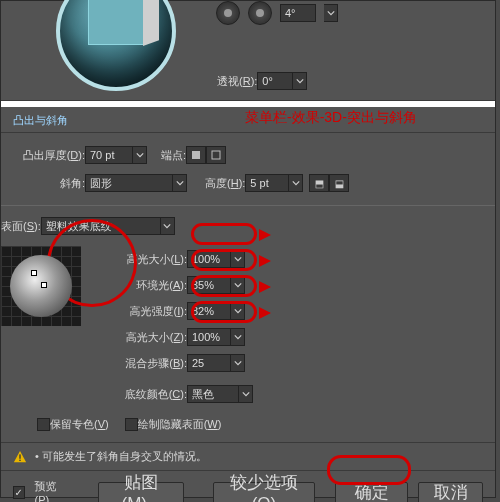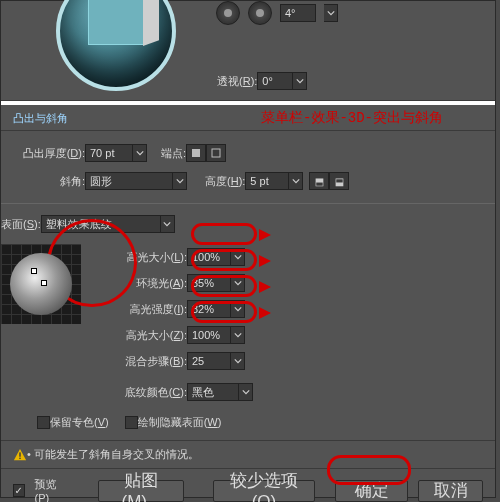--- a/index.html
+++ b/index.html
@@ -82,21 +82,21 @@
     width:24px; height:24px;
     border-radius:50%;
     background: radial-gradient(circle at 50% 50%, #555 0%, #333 70%);
     border:1px solid #222;
     display:inline-flex; align-items:center; justify-content:center;
   }
   .dot-inner { width:8px; height:8px; border-radius:50%; background:#999; }
   .section-title {
     color:#9fd6ff;
     padding: 6px 12px 4px 12px;
-    border-top:4px solid #ffffff;
+    border-top:6px solid #ffffff;
     border-bottom:1px solid #3a3a3a;
   }
   .body-block {
     padding: 6px 0;
   }
   .grp { margin:4px 0; }
   .flex-right { display:flex; align-items:center; }
   .small-icon {
     width:20px; height:18px;
     background:#3a3a3a;
@@ -143,21 +143,21 @@
   .checkbox {
     width:13px; height:13px;
     border:1px solid #222;
     background:#3a3a3a;
     display:inline-flex; align-items:center; justify-content:center;
   }
   .checkbox.checked::after {
     content:"✓"; color:#ddd; font-size:10px; line-height:1;
   }
   .warn-row {
-    display:flex; align-items:center; gap:0;
+    display:flex; align-items:center; gap:8px;
     padding:6px 12px;
     border-top:1px solid #3a3a3a;
     border-bottom:1px solid #3a3a3a;
   }
   .warn-icon {
     width:14px; height:14px;
     display:inline-block;
   }
   .footer {
     display:flex; align-items:center; gap:10px;
@@ -235,21 +235,21 @@
       </span>
       <input class="input-dark" style="width: 36px;" value="0°">
       <span class="dd-arrow">
         <svg viewBox="0 0 10 10">
             <path d="M1 3 L5 7 L9 3" fill="none" stroke="#ccc" stroke-width="1.5"></path>
           </svg>
       </span>
     </div>
   </div>
 
-  <div class="annotation" style="left:260px; top:108px;font-family:Liberation Mono, monospace;">菜单栏-效果-3D-突出与斜角</div>
+  <div class="annotation" style="left:244px; top:108px;">菜单栏-效果-3D-突出与斜角</div>
 
   <div class="section-title">凸出与斜角</div>
   <div class="body-block">
     <div class="row grp">
       <span class="label" style="width:84px">
         <span>凸出厚度</span>(<span class="u">D</span>):
       </span>
       <input class="input-dark" style="width: 48px;" value="70 pt">
       <span class="dd-arrow">
           <svg viewBox="0 0 10 10">

